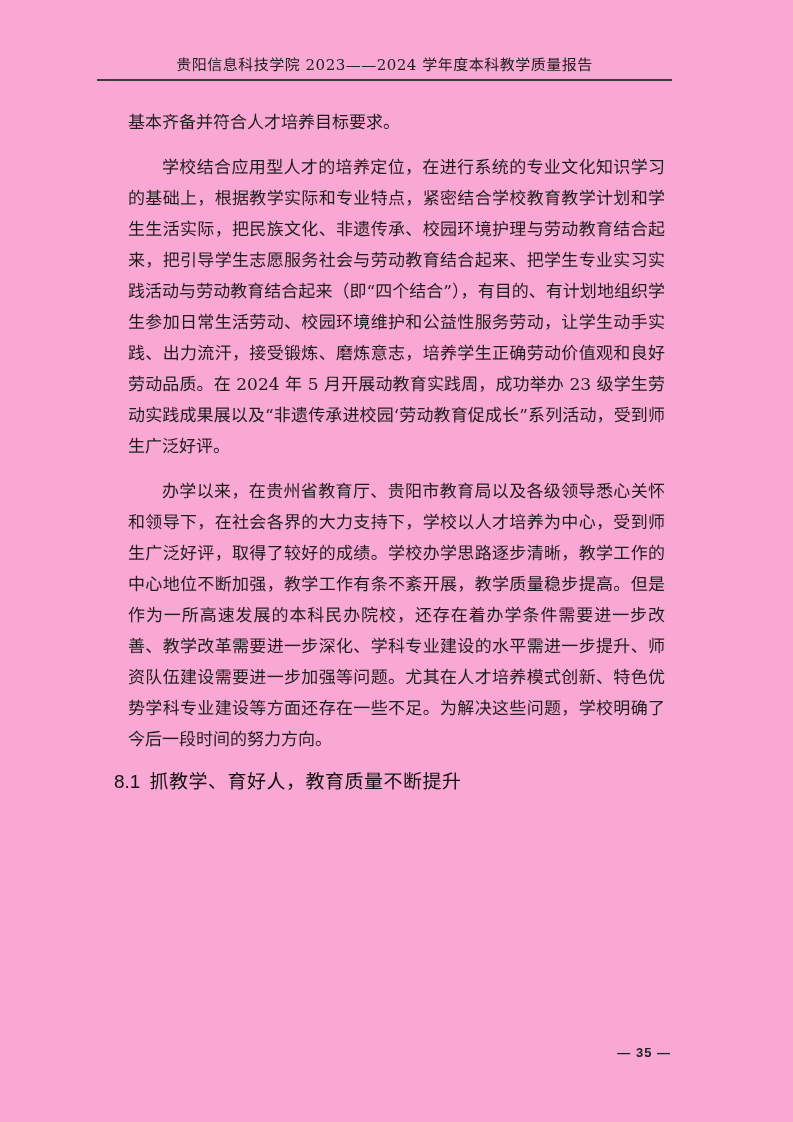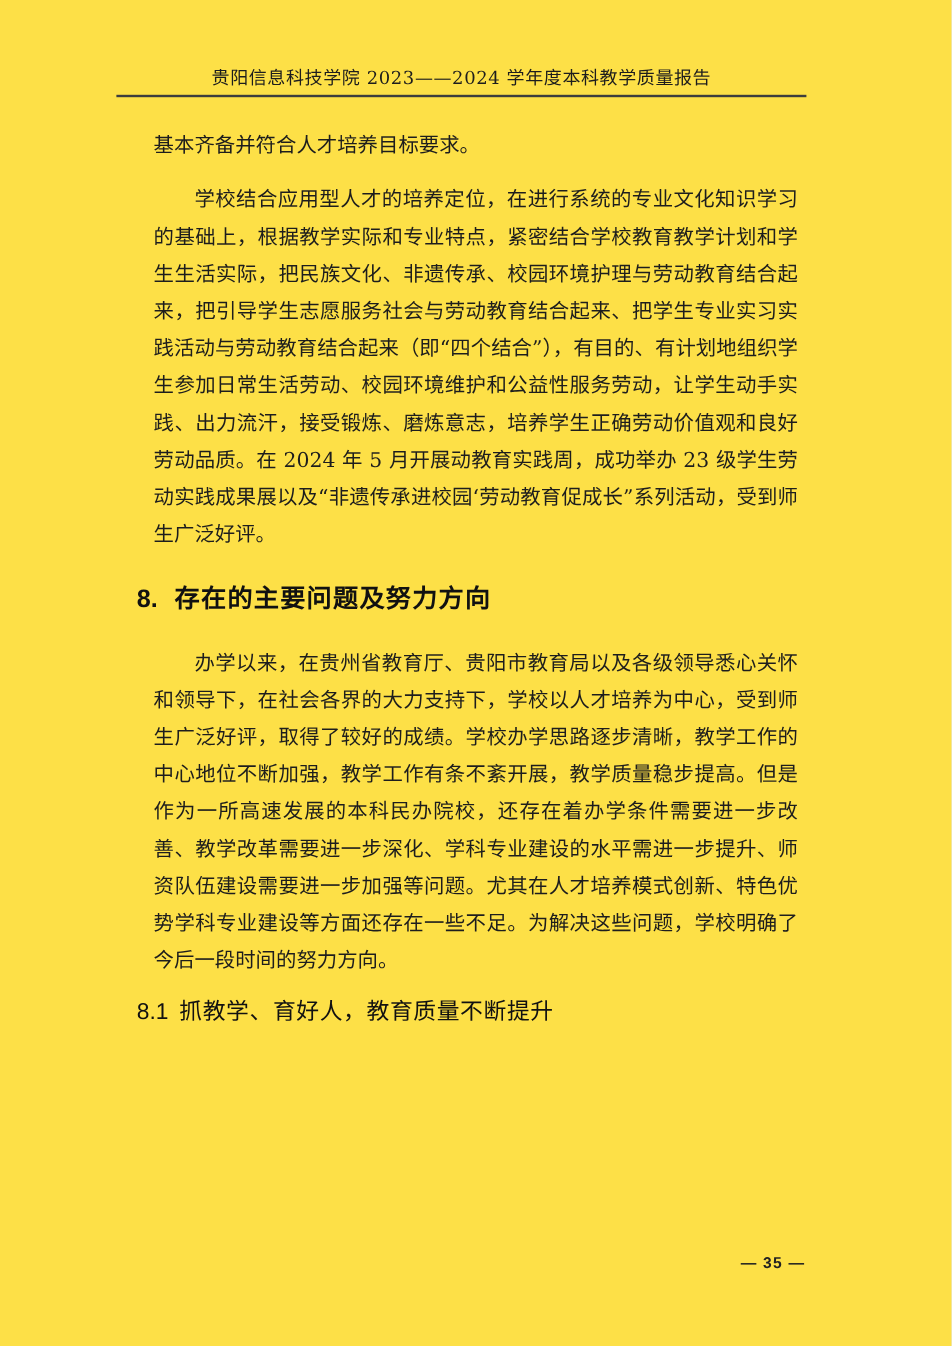--- a/index.html
+++ b/index.html
@@ -5,21 +5,21 @@
   html, body {
     margin: 0;
     padding: 0;
     background: #e9e9e9;
   }
   .page {
     position: relative;
     width: 793px;
     height: 1122px;
     margin: 0 auto;
-    background: #fde047;
+    background: #f9a8d4;
     color: #1d1d1d;
     overflow: hidden;
     font-family: "DejaVu Serif", "Liberation Serif", serif;
   }
   .page-header {
     margin: 0 121px 0 97px;
     padding-top: 53px;
     padding-bottom: 5px;
     border-bottom: 2px solid #3d3d3d;
     text-align: center;
@@ -93,23 +93,20 @@
     <div class="header-title">贵阳信息科技学院 2023——2024 学年度本科教学质量报告</div>
   </header>
 
   <main class="page-body">
 
     <p class="para no-indent">基本齐备并符合人才培养目标要求。</p>
 
     <p class="para">学校结合应用型人才的培养定位，在进行系统的专业文化知识学习的基础上，根据教学实际和专业特点，紧密结合学校教育教学计划和学生生活实际，把民族文化、非遗传承、校园环境护理与劳动教育结合起来，把引导学生志愿服务社会与劳动教育结合起来、把学生专业实习实践活动与劳动教育结合起来（即“四个结合”），有目的、有计划地组织学生参加日常生活劳动、校园环境维护和公益性服务劳动，让学生动手实践、出力流汗，接受锻炼、磨炼意志，培养学生正确劳动价值观和良好劳动品质。在 2024 年 5 月开展动教育实践周，成功举办 23 级学生劳动实践成果展以及“非遗传承进校园‘劳动教育促成长”系列活动，受到师生广泛好评。</p>
 
 
-    <h1 class="h1">
-      <span class="num">8.</span><span>存在的主要问题及努力方向</span>
-    </h1>
 
     <p class="para">办学以来，在贵州省教育厅、贵阳市教育局以及各级领导悉心关怀和领导下，在社会各界的大力支持下，学校以人才培养为中心，受到师生广泛好评，取得了较好的成绩。学校办学思路逐步清晰，教学工作的中心地位不断加强，教学工作有条不紊开展，教学质量稳步提高。但是作为一所高速发展的本科民办院校，还存在着办学条件需要进一步改善、教学改革需要进一步深化、学科专业建设的水平需进一步提升、师资队伍建设需要进一步加强等问题。尤其在人才培养模式创新、特色优势学科专业建设等方面还存在一些不足。为解决这些问题，学校明确了今后一段时间的努力方向。</p>
 
     <h2 class="h2">
       <span class="num">8.1</span><span>抓教学、育好人，教育质量不断提升</span>
     </h2>
 
 
 
   </main>

